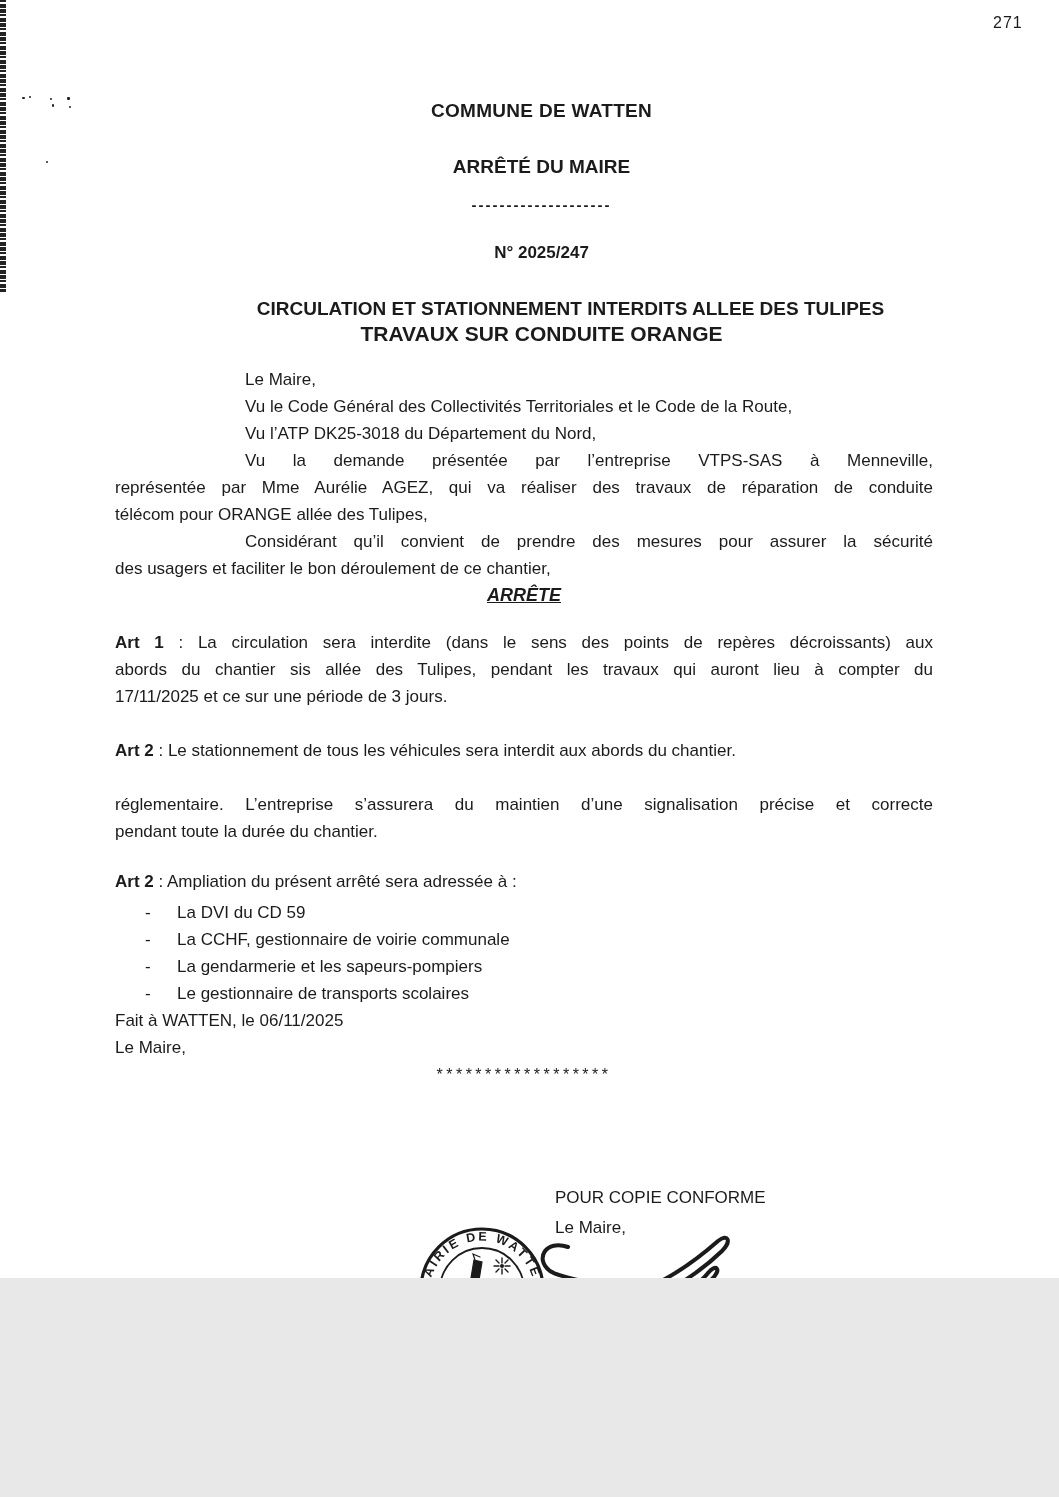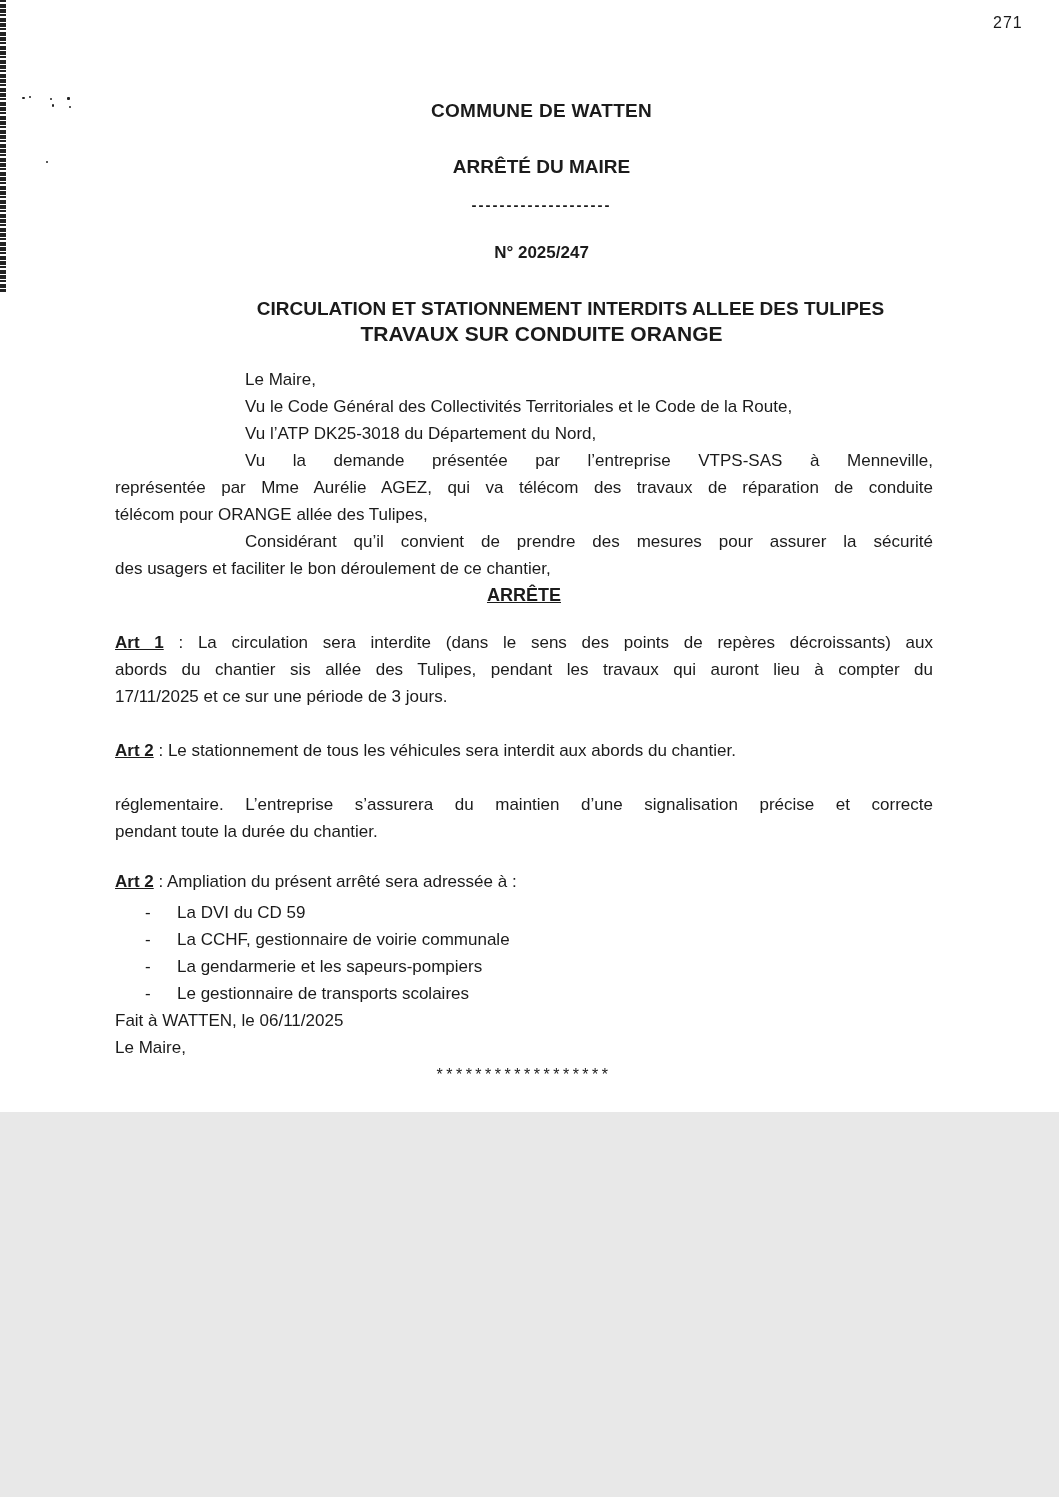--- a/index.html
+++ b/index.html
@@ -1,18 +1,18 @@
 <!DOCTYPE html>
 <html><head>
 <meta charset="utf-8">
 <style>
   html,body{margin:0;padding:0;background:#e8e8e8;}
   .page{
     position:relative;
-    width:1059px;height:1112px;
+    width:1059px;height:1278px;
     background:#ffffff;
     margin:0 auto;
     font-family:"Liberation Sans", sans-serif;
     color:#1b1b1b;
     overflow:hidden;
   }
   
   .edge-artifact{
     position:absolute;left:0;top:0;width:6px;height:292px;
     background:repeating-linear-gradient(180deg,#0a0a0a 0 2px,#fff 2px 4px,#0a0a0a 4px 8px,#fff 8px 9px,#0a0a0a 9px 13px,#fff 13px 14px);
@@ -34,27 +34,27 @@
     position:absolute;left:115px;top:366px;width:818px;
     font-size:17px;line-height:27px;
   }
   .content p{margin:0;}
   .indent{text-indent:130px;}
   .line{text-align:justify;text-align-last:justify;}
   .line-last{text-align:left;}
   .para{margin:0;}
 
   .heading-line{margin-top:21px;text-align:center;}
-  .decree-heading{font-weight:bold;text-decoration:underline;font-size:18px;}
+  .decree-heading{font-weight:bold;font-style:italic;text-decoration:underline;font-size:18px;}
 
   .art1{margin-top:20px;}
   .art2{margin-top:27px;}
   .art3{margin-top:27px;}
   .art4{margin-top:23px;}
-  .art-label{font-weight:bold;text-decoration:underline;}
+  .art-label{font-weight:bold;}
 
   .recipients{margin-top:4px;}
   .recipient{padding-left:30px;margin:0;}
   .recipient .dash{display:inline-block;width:32px;}
 
   .place-date{margin-top:16px;}
   .stars{margin-top:-5px;text-align:center;letter-spacing:3.5px;font-size:16px;}
 
   .copy-block{position:absolute;left:555px;top:1183px;font-size:17px;line-height:30px;}
   .copy-block p{margin:0;}
@@ -87,21 +87,21 @@
   <p class="hline subject2">TRAVAUX SUR CONDUITE ORANGE</p>
 
   <div class="content">
 
     <p class="indent">Le Maire,</p>
     <p class="indent">Vu le Code Général des Collectivités Territoriales et le Code de la Route,</p>
     <p class="indent">Vu l’ATP DK25-3018 du Département du Nord,</p>
 
     <div class="para">
       <div class="line indent">Vu la demande présentée par l’entreprise VTPS-SAS à Menneville,</div>
-      <div class="line">représentée par Mme Aurélie AGEZ, qui va télécom des travaux de réparation de conduite</div>
+      <div class="line">représentée par Mme Aurélie AGEZ, qui va réaliser des travaux de réparation de conduite</div>
       <div class="line-last">télécom pour ORANGE allée des Tulipes,</div>
     </div>
 
     <div class="para">
       <div class="line indent">Considérant qu’il convient de prendre des mesures pour assurer la sécurité</div>
       <div class="line-last">des usagers et faciliter le bon déroulement de ce chantier,</div>
     </div>
 
     <p class="heading-line"><span class="decree-heading">ARRÊTE</span></p>
 

